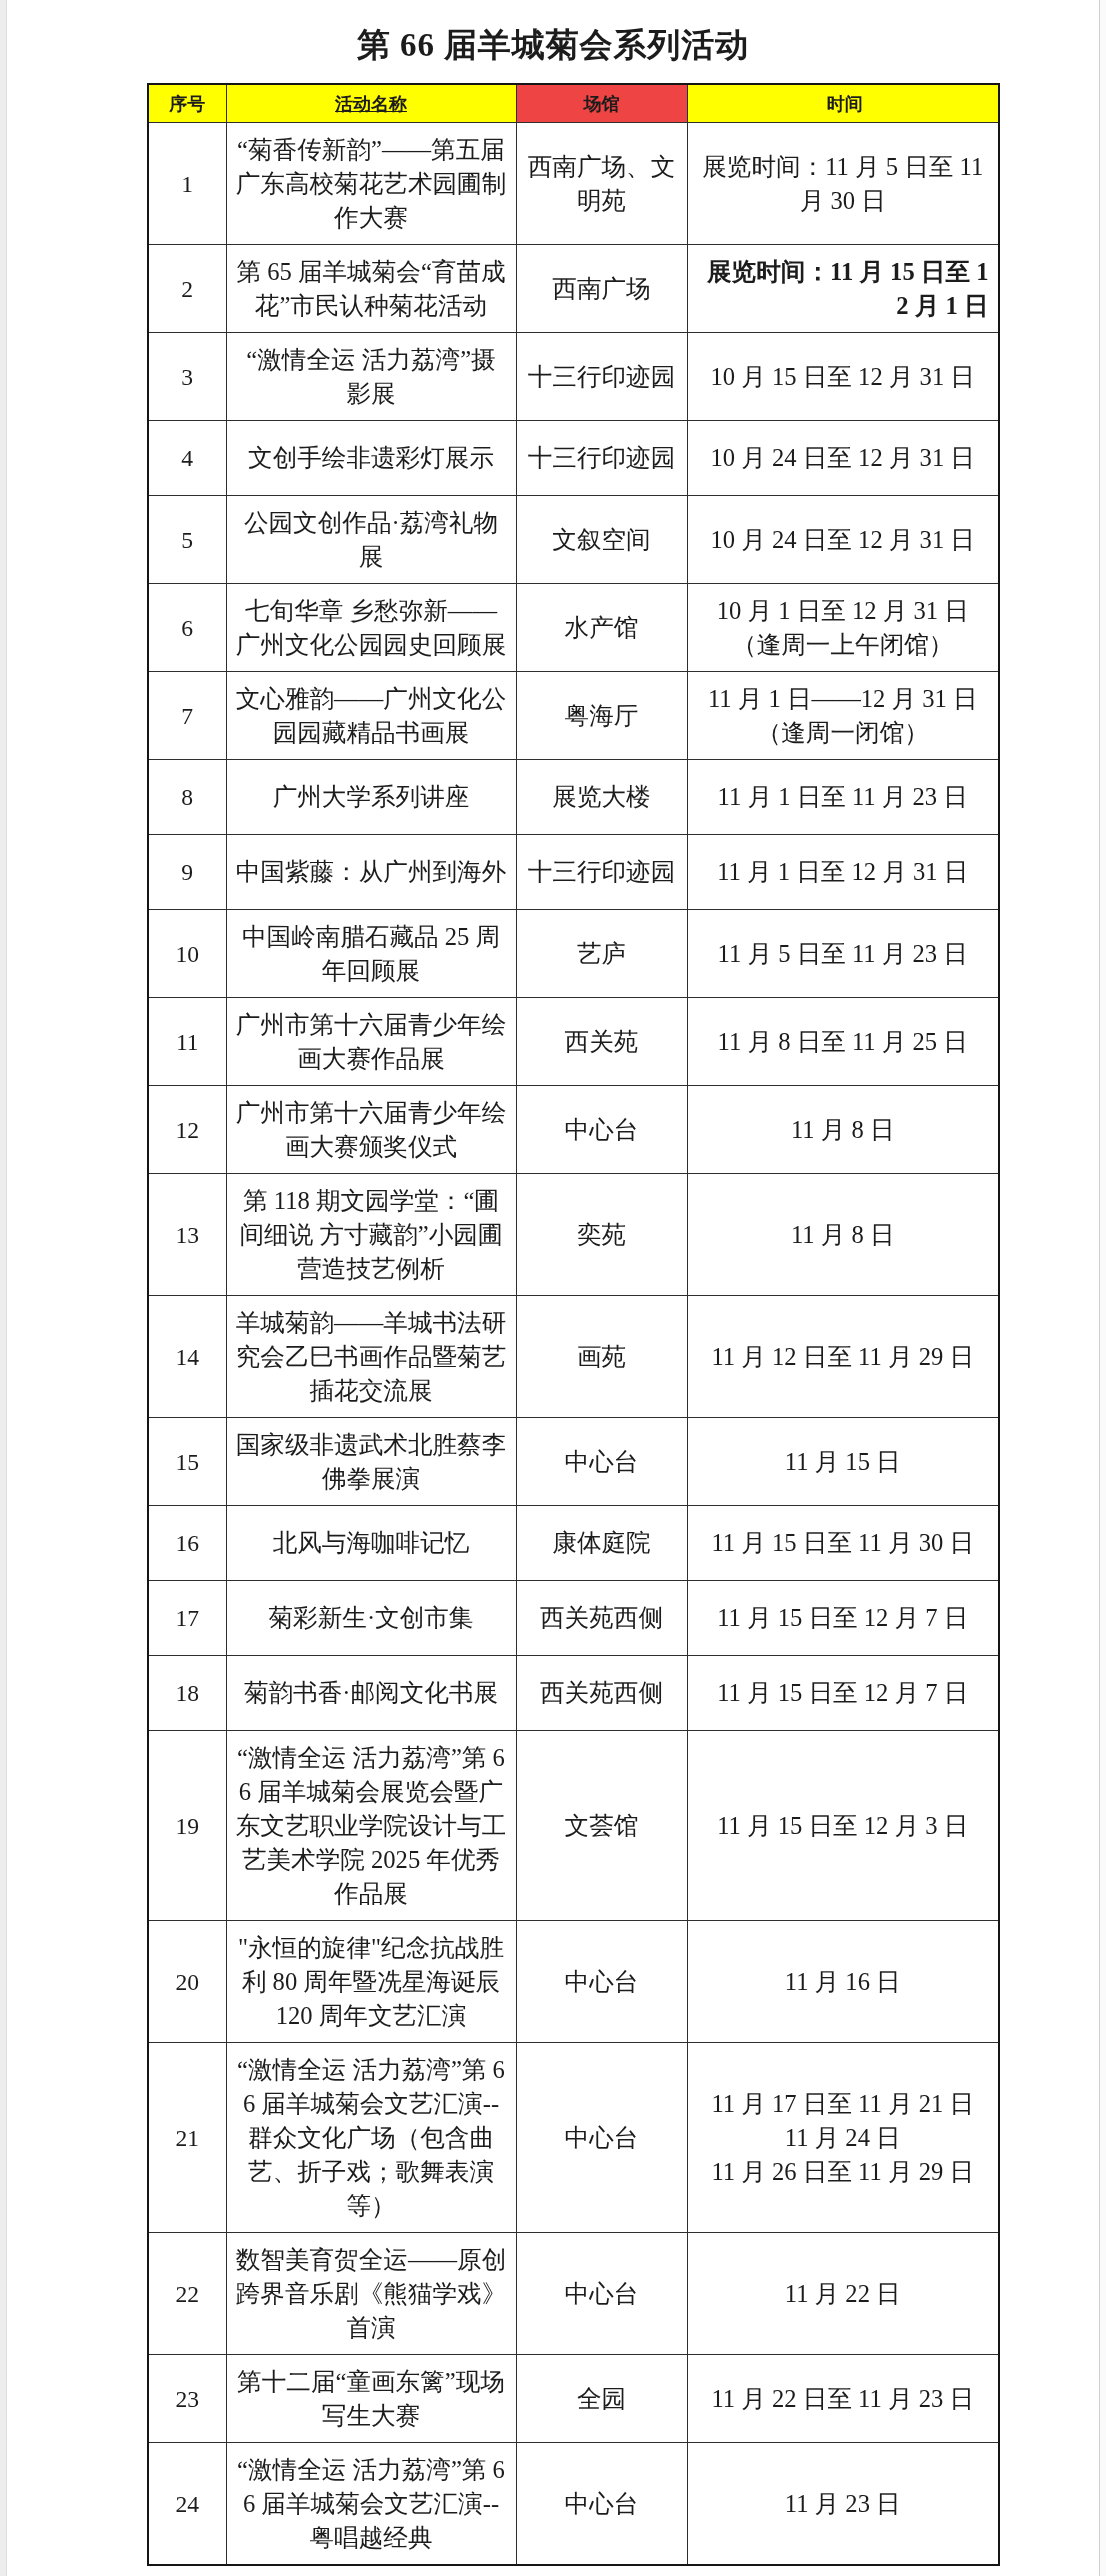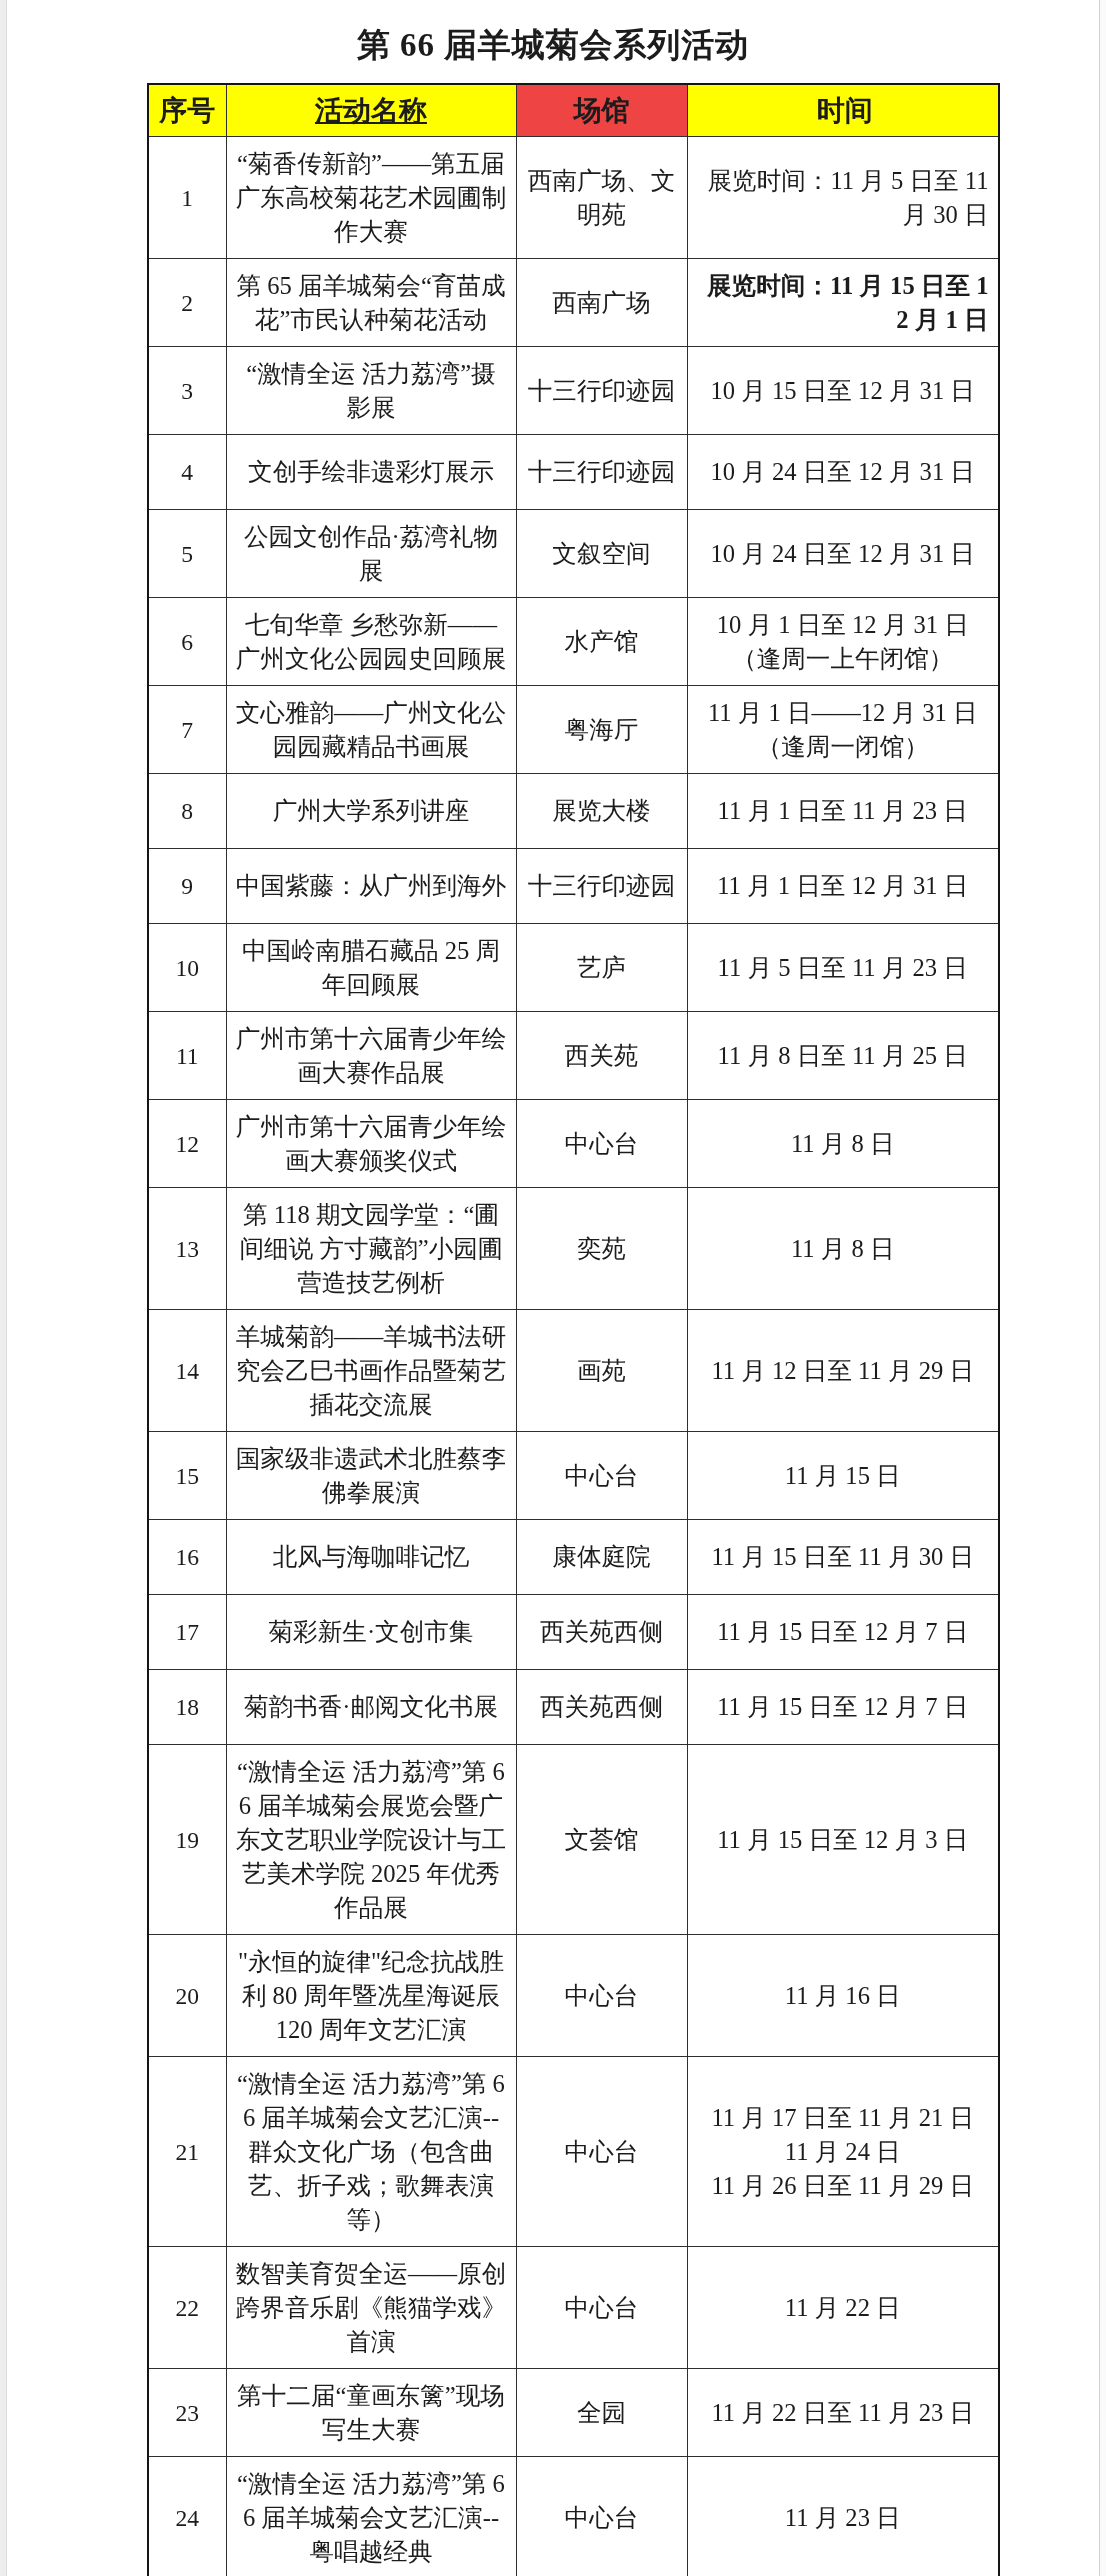--- a/index.html
+++ b/index.html
@@ -32,21 +32,21 @@
     margin-left:147px;
     width:851px;
     border:2.8px solid #151515;
   }
   th,td{
     border:1.9px solid #2e2e2e;
     overflow:hidden;
     word-break:break-all;
   }
   th{
-    font-size:28px;
+    font-size:18px;
     font-weight:bold;
     padding:6.6px 3.8px;
     text-align:center;
   }
   td{
     font-size:24.6px;
     line-height:34px;
     padding:9.5px 7.6px;
     text-align:center;
     vertical-align:middle;
@@ -77,21 +77,21 @@
         <th style="background: rgb(255, 255, 0); text-decoration: underline;">活动名称</th>
         <th style="background: #ef4444;">场馆</th>
         <th style="background: rgb(255, 255, 0); padding-left: 8px;">时间</th>
       </tr>
     </thead>
     <tbody id="tbody">
         <tr>
           <td class="no-cell">1</td>
           <td class="name-cell">“菊香传新韵”——第五届广东高校菊花艺术园圃制作大赛</td>
           <td class="venue-cell">西南广场、文明苑</td>
-          <td class="time-cell" style="text-align: right;">展览时间：11 月 5 日至 11 月 30 日</td>
+          <td class="time-cell" style="text-align: center;">展览时间：11 月 5 日至 11 月 30 日</td>
         </tr>
         <tr>
           <td class="no-cell">2</td>
           <td class="name-cell">第 65 届羊城菊会“育苗成花”市民认种菊花活动</td>
           <td class="venue-cell">西南广场</td>
           <td class="time-cell" style="text-align: right; font-weight: bold;">展览时间：11 月 15 日至 12 月 1 日</td>
         </tr>
         <tr>
           <td class="no-cell">3</td>
           <td class="name-cell">“激情全运 活力荔湾”摄影展</td>

